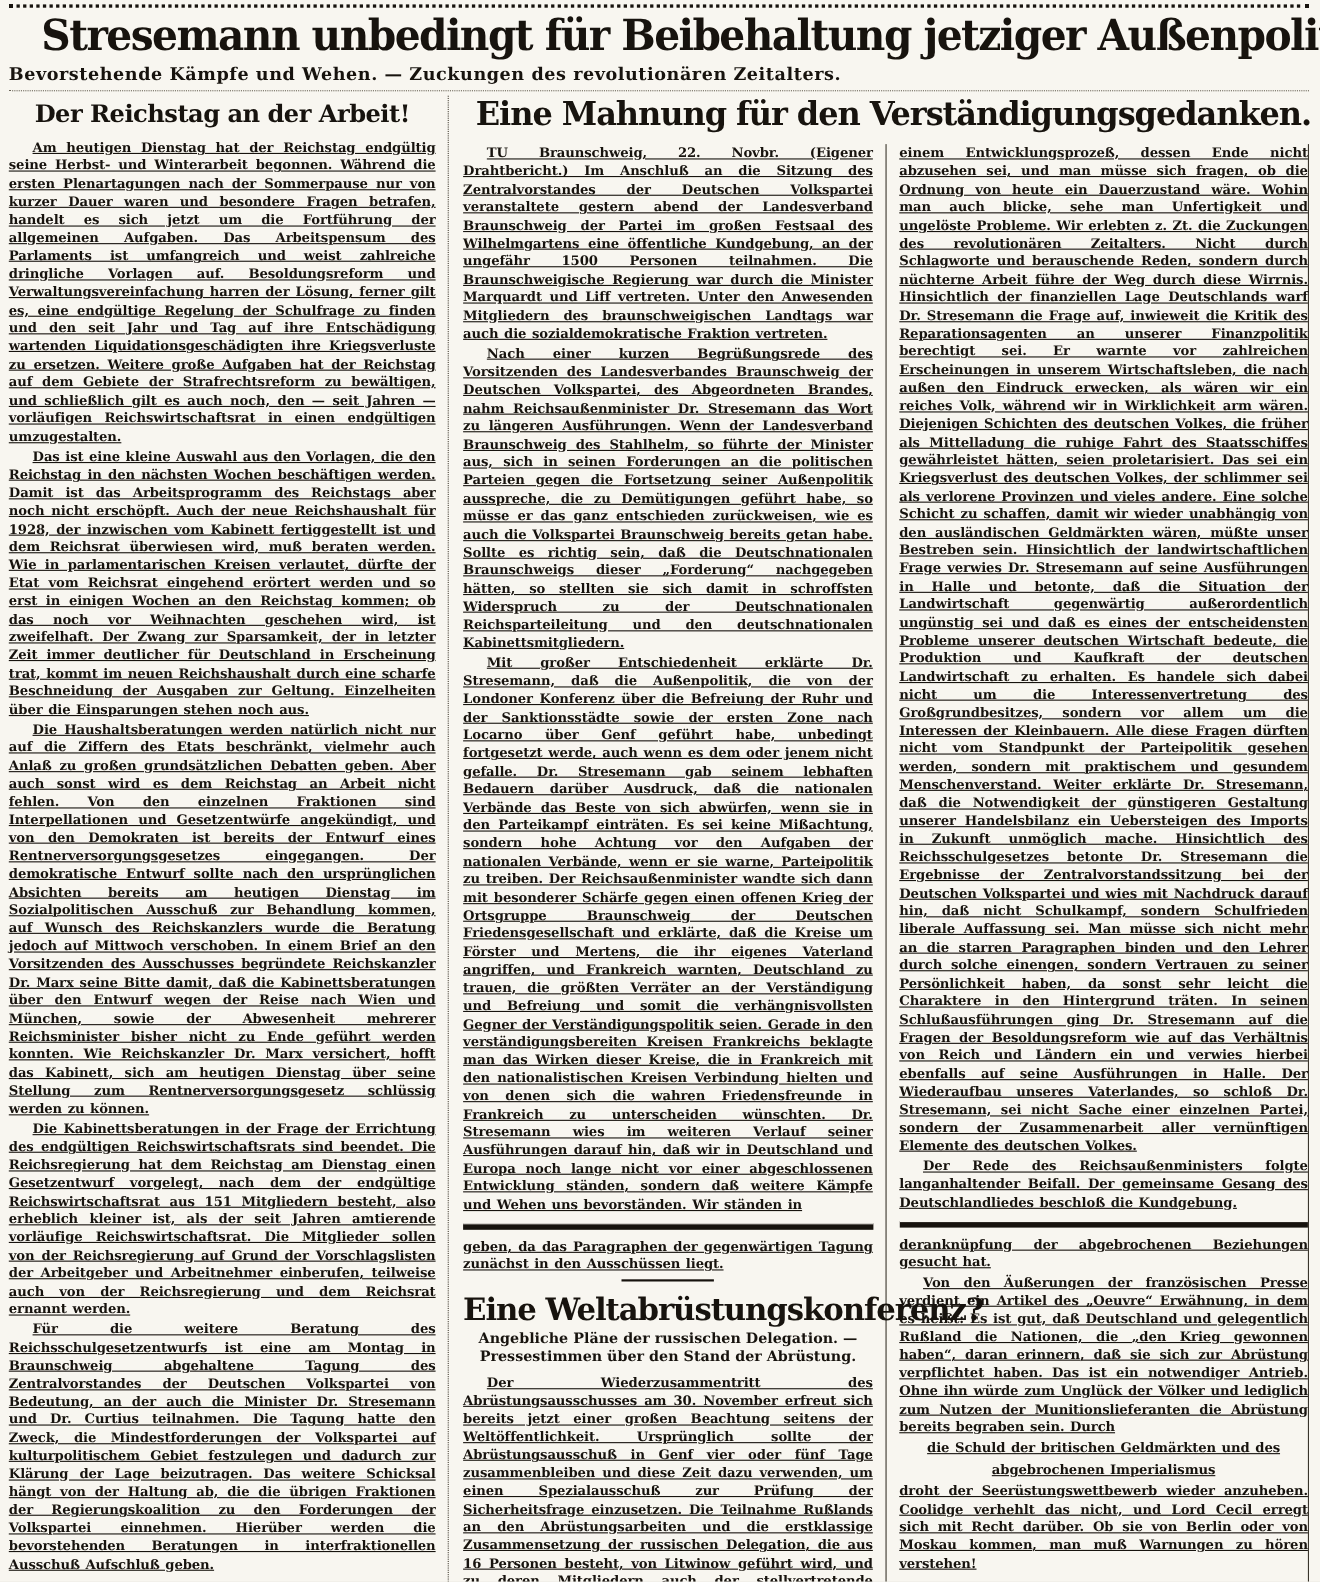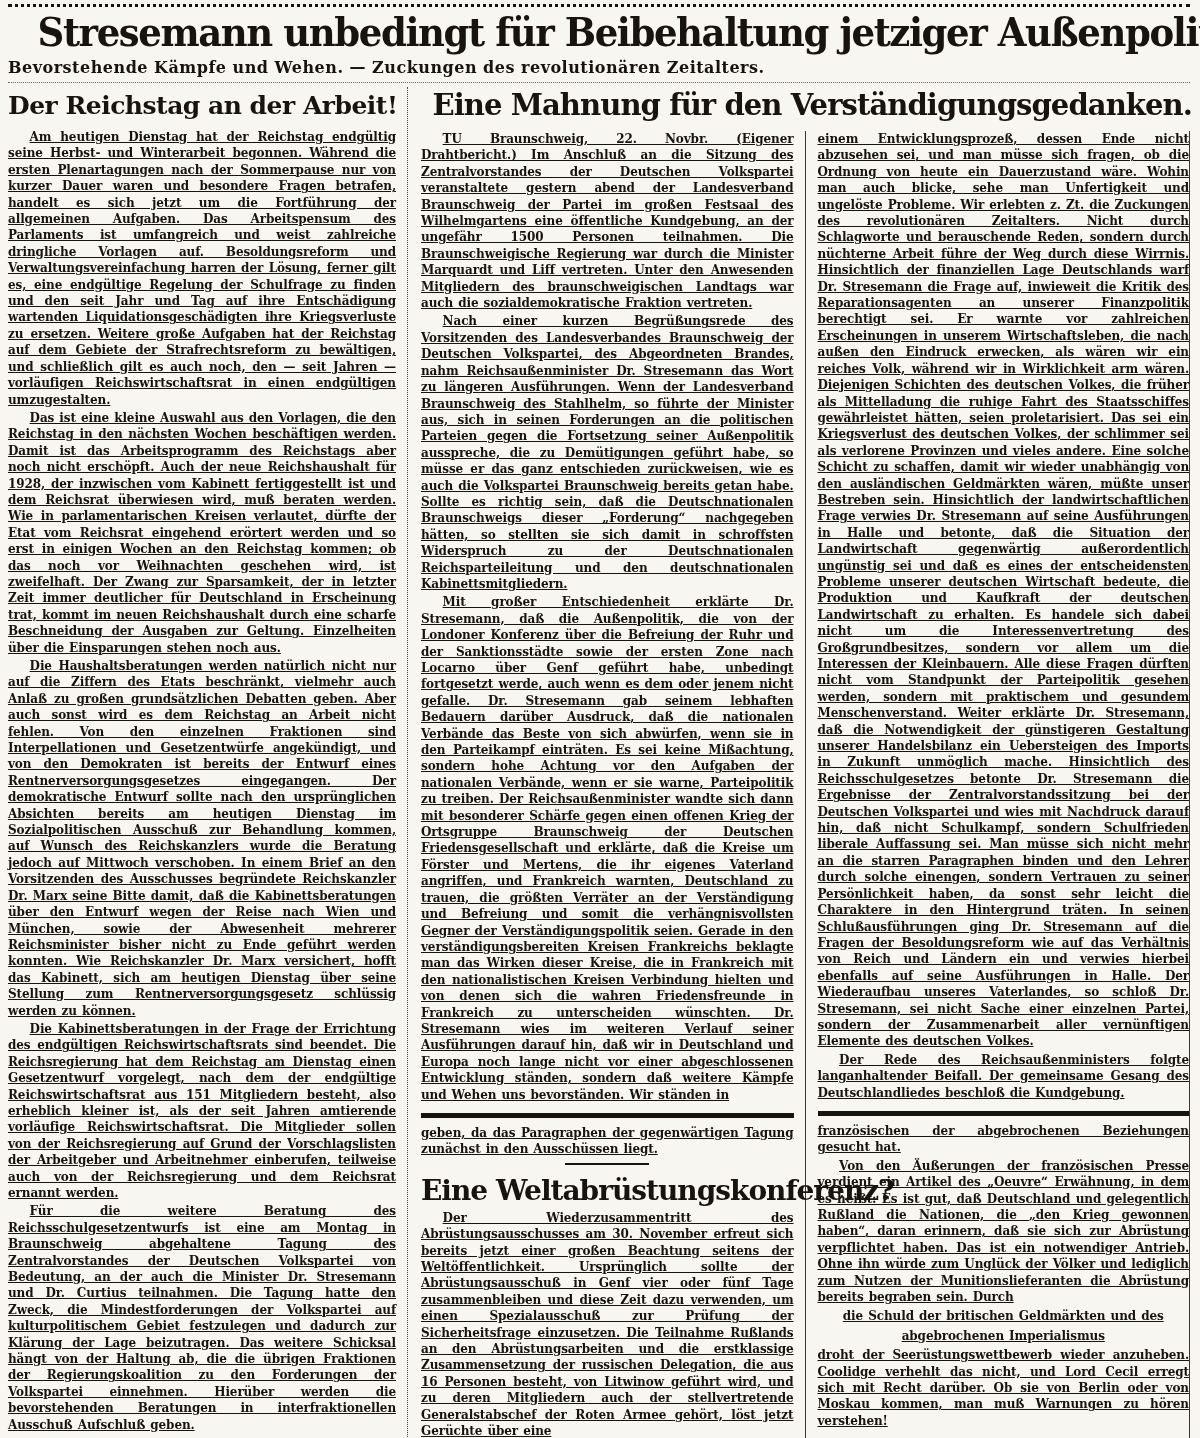--- a/index.html
+++ b/index.html
@@ -16,21 +16,21 @@
     transform:scaleX(0.95);transform-origin:center;
   }
   .banner-sub{
     text-align:left;font-weight:bold;font-size:16px;letter-spacing:0.5px;
     padding-bottom:5px;border-bottom:1px dotted #6b6558;margin-bottom:4px;
   }
   .content{display:flex;align-items:stretch;}
   .col{box-sizing:border-box;}
   .col-left{width:400px;padding-right:11px;border-right:1px dotted #4a443a;}
   .col-head{
-    font-size:25px;font-weight:bold;text-align:center;margin:4px 0 9px 0;
+    font-size:22px;font-weight:bold;text-align:center;margin:4px 0 9px 0;
     letter-spacing:-0.5px;white-space:nowrap;
   }
   .right-wrap{flex:1;padding-left:13px;min-width:0;}
   .mahnung-head{
     font-size:30px;font-weight:bold;text-align:center;margin:0 0 9px 0;
     letter-spacing:-1px;white-space:nowrap;transform:scaleX(0.97);transform-origin:center;
   }
   .two-cols{display:flex;align-items:stretch;}
   .col-mid{width:50%;padding-right:11px;border-right:1px solid #3a352c;}
   .col-right{width:50%;padding-left:12px;border-right:1px solid #3a352c;}
@@ -83,36 +83,37 @@
           <div class="paras">
 
           <p class="para">TU Braunschweig, 22. Novbr. (Eigener Drahtbericht.) Im Anschluß an die Sitzung des Zentralvorstandes der Deutschen Volkspartei veranstaltete gestern abend der Landesverband Braunschweig der Partei im großen Festsaal des Wilhelmgartens eine öffentliche Kundgebung, an der ungefähr 1500 Personen teilnahmen. Die Braunschweigische Regierung war durch die Minister Marquardt und Liff vertreten. Unter den Anwesenden Mitgliedern des braunschweigischen Landtags war auch die sozialdemokratische Fraktion vertreten.</p>
               <p class="para">Nach einer kurzen Begrüßungsrede des Vorsitzenden des Landesverbandes Braunschweig der Deutschen Volkspartei, des Abgeordneten Brandes, nahm Reichsaußenminister Dr. Stresemann das Wort zu längeren Ausführungen. Wenn der Landesverband Braunschweig des Stahlhelm, so führte der Minister aus, sich in seinen Forderungen an die politischen Parteien gegen die Fortsetzung seiner Außenpolitik ausspreche, die zu Demütigungen geführt habe, so müsse er das ganz entschieden zurückweisen, wie es auch die Volkspartei Braunschweig bereits getan habe. Sollte es richtig sein, daß die Deutschnationalen Braunschweigs dieser „Forderung“ nachgegeben hätten, so stellten sie sich damit in schroffsten Widerspruch zu der Deutschnationalen Reichsparteileitung und den deutschnationalen Kabinettsmitgliedern.</p>
               <p class="para">Mit großer Entschiedenheit erklärte Dr. Stresemann, daß die Außenpolitik, die von der Londoner Konferenz über die Befreiung der Ruhr und der Sanktionsstädte sowie der ersten Zone nach Locarno über Genf geführt habe, unbedingt fortgesetzt werde, auch wenn es dem oder jenem nicht gefalle. Dr. Stresemann gab seinem lebhaften Bedauern darüber Ausdruck, daß die nationalen Verbände das Beste von sich abwürfen, wenn sie in den Parteikampf einträten. Es sei keine Mißachtung, sondern hohe Achtung vor den Aufgaben der nationalen Verbände, wenn er sie warne, Parteipolitik zu treiben. Der Reichsaußenminister wandte sich dann mit besonderer Schärfe gegen einen offenen Krieg der Ortsgruppe Braunschweig der Deutschen Friedensgesellschaft und erklärte, daß die Kreise um Förster und Mertens, die ihr eigenes Vaterland angriffen, und Frankreich warnten, Deutschland zu trauen, die größten Verräter an der Verständigung und Befreiung und somit die verhängnisvollsten Gegner der Verständigungspolitik seien. Gerade in den verständigungsbereiten Kreisen Frankreichs beklagte man das Wirken dieser Kreise, die in Frankreich mit den nationalistischen Kreisen Verbindung hielten und von denen sich die wahren Friedensfreunde in Frankreich zu unterscheiden wünschten. Dr. Stresemann wies im weiteren Verlauf seiner Ausführungen darauf hin, daß wir in Deutschland und Europa noch lange nicht vor einer abgeschlossenen Entwicklung ständen, sondern daß weitere Kämpfe und Wehen uns bevorständen. Wir ständen in</p>
             </div>
           <div class="thick-rule"></div>
           <p class="para flush">geben, da das Paragraphen der gegenwärtigen Tagung zunächst in den Ausschüssen liegt.</p>
           <div class="short-rule"></div>
           <h3 class="sub-article-head">Eine Weltabrüstungskonferenz?</h3>
+          <div class="sub-article-subhead">Angebliche Pläne der russischen Delegation. — Pressestimmen über den Stand der Abrüstung.</div>
           <div class="paras">
 
           <p class="para">Der Wiederzusammentritt des Abrüstungsausschusses am 30. November erfreut sich bereits jetzt einer großen Beachtung seitens der Weltöffentlichkeit. Ursprünglich sollte der Abrüstungsausschuß in Genf vier oder fünf Tage zusammenbleiben und diese Zeit dazu verwenden, um einen Spezialausschuß zur Prüfung der Sicherheitsfrage einzusetzen. Die Teilnahme Rußlands an den Abrüstungsarbeiten und die erstklassige Zusammensetzung der russischen Delegation, die aus 16 Personen besteht, von Litwinow geführt wird, und zu deren Mitgliedern auch der stellvertretende Generalstabschef der Roten Armee gehört, löst jetzt Gerüchte über eine</p>
             </div>
         </div>
 
         <div class="col col-right">
           <div class="paras">
 
           <p class="para flush">einem Entwicklungsprozeß, dessen Ende nicht abzusehen sei, und man müsse sich fragen, ob die Ordnung von heute ein Dauerzustand wäre. Wohin man auch blicke, sehe man Unfertigkeit und ungelöste Probleme. Wir erlebten z. Zt. die Zuckungen des revolutionären Zeitalters. Nicht durch Schlagworte und berauschende Reden, sondern durch nüchterne Arbeit führe der Weg durch diese Wirrnis. Hinsichtlich der finanziellen Lage Deutschlands warf Dr. Stresemann die Frage auf, inwieweit die Kritik des Reparationsagenten an unserer Finanzpolitik berechtigt sei. Er warnte vor zahlreichen Erscheinungen in unserem Wirtschaftsleben, die nach außen den Eindruck erwecken, als wären wir ein reiches Volk, während wir in Wirklichkeit arm wären. Diejenigen Schichten des deutschen Volkes, die früher als Mittelladung die ruhige Fahrt des Staatsschiffes gewährleistet hätten, seien proletarisiert. Das sei ein Kriegsverlust des deutschen Volkes, der schlimmer sei als verlorene Provinzen und vieles andere. Eine solche Schicht zu schaffen, damit wir wieder unabhängig von den ausländischen Geldmärkten wären, müßte unser Bestreben sein. Hinsichtlich der landwirtschaftlichen Frage verwies Dr. Stresemann auf seine Ausführungen in Halle und betonte, daß die Situation der Landwirtschaft gegenwärtig außerordentlich ungünstig sei und daß es eines der entscheidensten Probleme unserer deutschen Wirtschaft bedeute, die Produktion und Kaufkraft der deutschen Landwirtschaft zu erhalten. Es handele sich dabei nicht um die Interessenvertretung des Großgrundbesitzes, sondern vor allem um die Interessen der Kleinbauern. Alle diese Fragen dürften nicht vom Standpunkt der Parteipolitik gesehen werden, sondern mit praktischem und gesundem Menschenverstand. Weiter erklärte Dr. Stresemann, daß die Notwendigkeit der günstigeren Gestaltung unserer Handelsbilanz ein Uebersteigen des Imports in Zukunft unmöglich mache. Hinsichtlich des Reichsschulgesetzes betonte Dr. Stresemann die Ergebnisse der Zentralvorstandssitzung bei der Deutschen Volkspartei und wies mit Nachdruck darauf hin, daß nicht Schulkampf, sondern Schulfrieden liberale Auffassung sei. Man müsse sich nicht mehr an die starren Paragraphen binden und den Lehrer durch solche einengen, sondern Vertrauen zu seiner Persönlichkeit haben, da sonst sehr leicht die Charaktere in den Hintergrund träten. In seinen Schlußausführungen ging Dr. Stresemann auf die Fragen der Besoldungsreform wie auf das Verhältnis von Reich und Ländern ein und verwies hierbei ebenfalls auf seine Ausführungen in Halle. Der Wiederaufbau unseres Vaterlandes, so schloß Dr. Stresemann, sei nicht Sache einer einzelnen Partei, sondern der Zusammenarbeit aller vernünftigen Elemente des deutschen Volkes.</p>
               <p class="para">Der Rede des Reichsaußenministers folgte langanhaltender Beifall. Der gemeinsame Gesang des Deutschlandliedes beschloß die Kundgebung.</p>
             </div>
           <div class="thick-rule"></div>
           <div class="paras">
 
-          <p class="para flush">französischen der abgebrochenen Beziehungen gesucht hat.</p>
+          <p class="para flush">deranknüpfung der abgebrochenen Beziehungen gesucht hat.</p>
               <p class="para">Von den Äußerungen der französischen Presse verdient ein Artikel des „Oeuvre“ Erwähnung, in dem es heißt: Es ist gut, daß Deutschland und gelegentlich Rußland die Nationen, die „den Krieg gewonnen haben“, daran erinnern, daß sie sich zur Abrüstung verpflichtet haben. Das ist ein notwendiger Antrieb. Ohne ihn würde zum Unglück der Völker und lediglich zum Nutzen der Munitionslieferanten die Abrüstung bereits begraben sein. Durch</p>
               <p class="para chead">die Schuld der britischen Geldmärkten und des</p>
               <p class="para chead">abgebrochenen Imperialismus</p>
               <p class="para flush">droht der Seerüstungswettbewerb wieder anzuheben. Coolidge verhehlt das nicht, und Lord Cecil erregt sich mit Recht darüber. Ob sie von Berlin oder von Moskau kommen, man muß Warnungen zu hören verstehen!</p>
             </div>
         </div>
 
       </div>
     </section>
 

